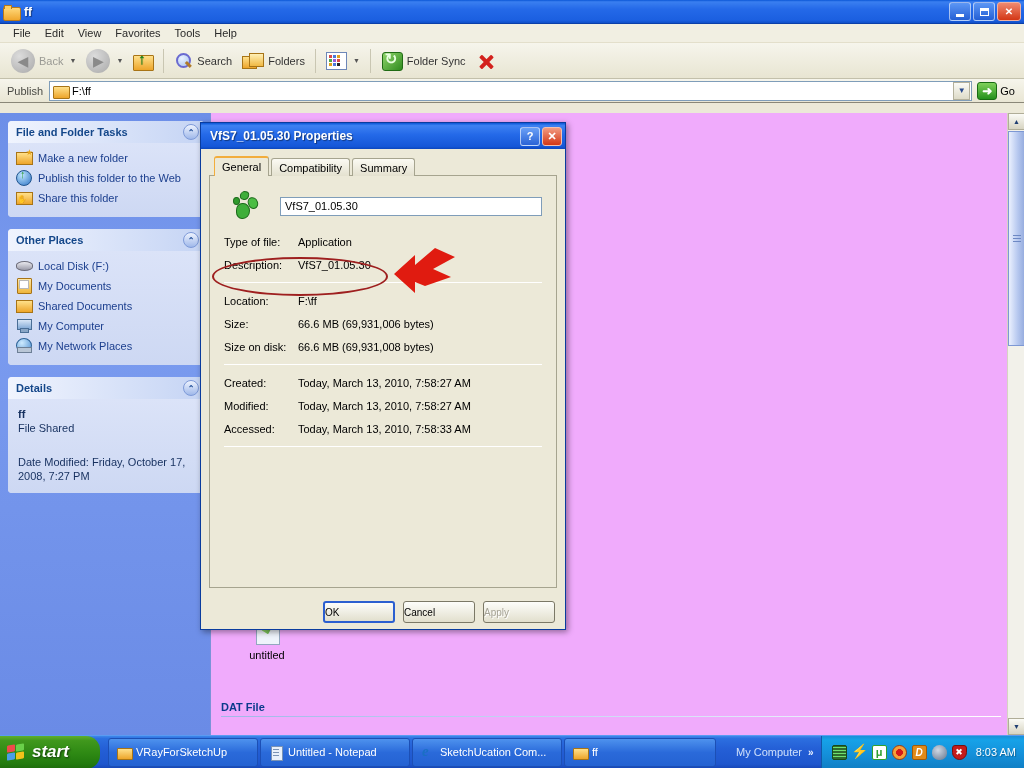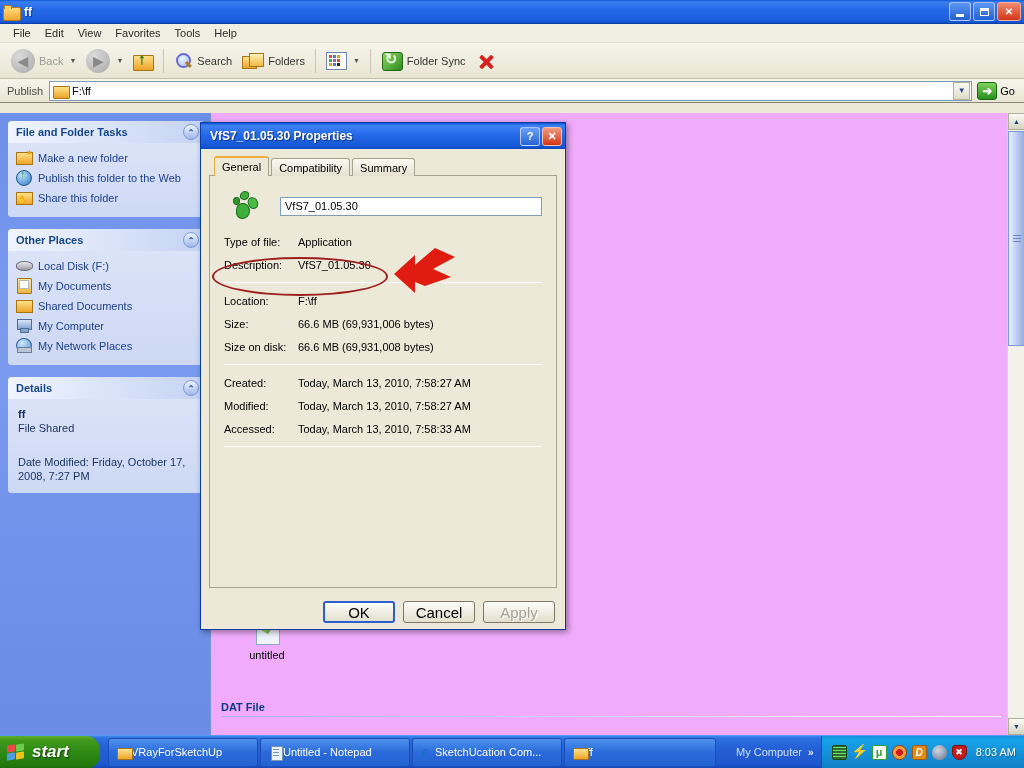--- a/index.html
+++ b/index.html
@@ -216,43 +216,43 @@
   .hr { height:1px; background:#b4b1a0; border-bottom:1px solid #fff; margin:3px 0 12px 0; }
   .attrrow { display:flex; align-items:center; font-size:11px; }
   .cbx { width:12px; height:12px; background:#fff; border:1px solid #7f9db9; margin-right:5px; }
   .attrlbl { margin-right:22px; display:flex; align-items:center; }
   .advbtn { margin-left:auto; width:74px; height:21px; background:linear-gradient(to bottom,#fdfdfa,#e2dfcd);
             border:1px solid #7b7866; border-radius:3px; font-size:11px; display:flex; align-items:center;
             justify-content:center; color:#000; }
   .dlg-buttons { position:absolute; left:0; right:0; bottom:8px; display:flex; justify-content:flex-end;
                  gap:8px; padding-right:10px; }
   .dlgbtn { width:72px; height:22px; background:linear-gradient(to bottom,#fdfdfa,#e2dfcd);
-            border:1px solid #7b7866; border-radius:3px; font-size:15px;
-            display:flex; align-items:center; justify-content:center; color:#000; }
+            border:1px solid #7b7866; border-radius:3px; font-size:10px;
+            display:flex; align-items:center; justify-content:flex-start; color:#000; }
   .dlgbtn.default { border:2px solid #2b5fd0; }
   .dlgbtn.disabled { color:#a6a396; text-shadow:1px 1px 0 #fff; }
 
   
   .annot-ellipse { position:absolute; left:212px; top:257px; width:176px; height:39px;
                    border:2px solid #9e1f1f; border-radius:50%; pointer-events:none; z-index:20; }
   .annot-arrow { position:absolute; left:389px; top:243px; width:72px; height:52px; z-index:20; }
 
   
   #taskbar { position:absolute; left:0; bottom:0; width:1024px; height:33px;
              background:linear-gradient(to bottom,#3e87eb 0%,#2c6fe0 8%,#245fd6 40%,#1e56cd 88%,#1747b8 100%);
              border-top:1px solid #5a9bf2; display:flex; align-items:center; }
   .startbtn { width:100px; height:33px; position:relative;
               background:linear-gradient(to bottom,#5fae2e 0%,#40981d 14%,#2f8a14 50%,#227a0e 85%,#1d6b0b 100%);
               border-radius:0 14px 14px 0; display:flex; align-items:center; padding-left:7px; }
   .startbtn .flag { width:19px; height:17px; position:relative; margin-right:6px; }
   .startbtn .flag i { position:absolute; width:8px; height:7px; border-radius:1px; }
   .startbtn .txt { color:#fff; font-weight:bold; font-style:italic; font-size:17px;
                    text-shadow:1px 1px 2px rgba(0,0,0,.55); }
   .tasks { display:flex; align-items:center; gap:2px; margin-left:8px; }
-  .task { height:29px; min-width:150px; display:flex; align-items:center; padding:0 8px;
+  .task { height:29px; min-width:150px; display:flex; align-items:center; gap:5px; padding:0 8px;
           background:linear-gradient(to bottom,#4e92ee,#2a6ada 50%,#2462d2);
           border:1px solid #1c4fb5; border-radius:3px; color:#fff; font-size:11px;
           overflow:hidden; white-space:nowrap; text-overflow:ellipsis; }
   .task.wide { min-width:152px; }
   .task .ti { width:14px; height:13px; flex:none; position:relative; }
   .ti-folder:before{content:"";position:absolute;left:0;top:2px;width:14px;height:10px;
     background:linear-gradient(to bottom,#ffe08a,#eda52a);border:1px solid #a87416;border-radius:1px;}
   .ti-note:before{content:"";position:absolute;left:2px;top:0;width:10px;height:13px;background:#e9f1fb;
     border:1px solid #7a93b5;}
   .ti-note:after{content:"";position:absolute;left:4px;top:3px;width:6px;height:1px;background:#7a93b5;

